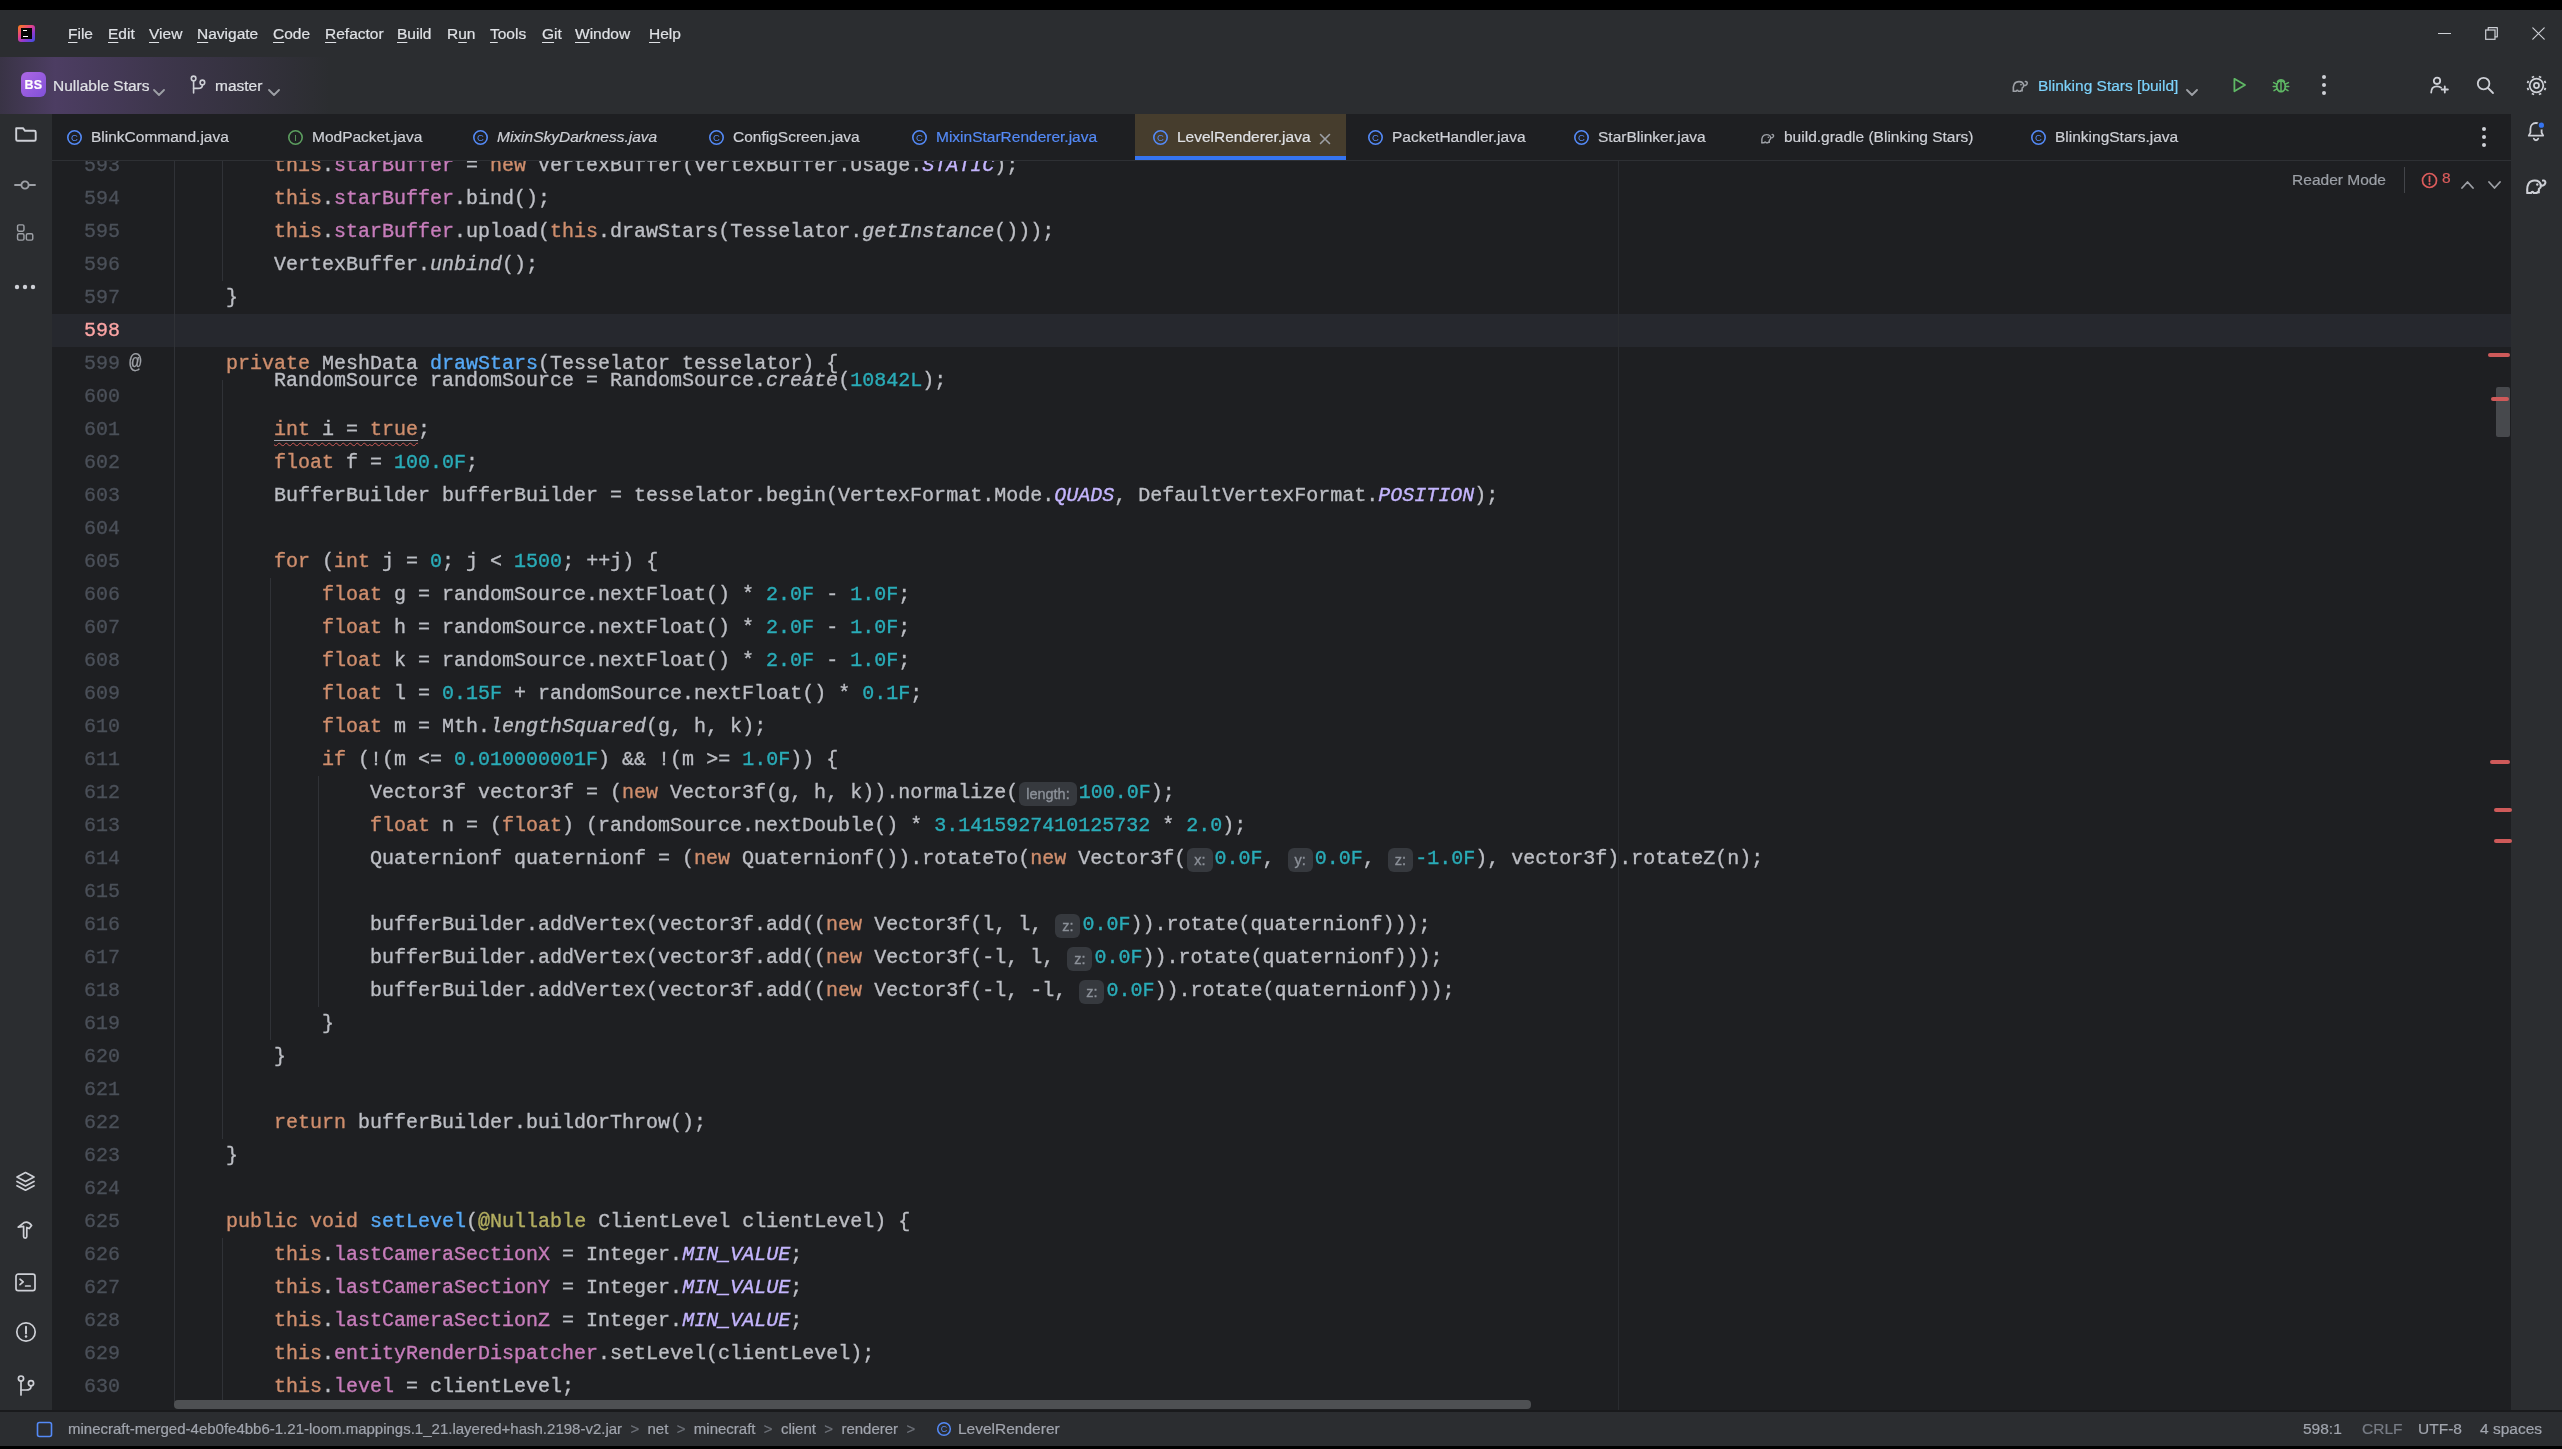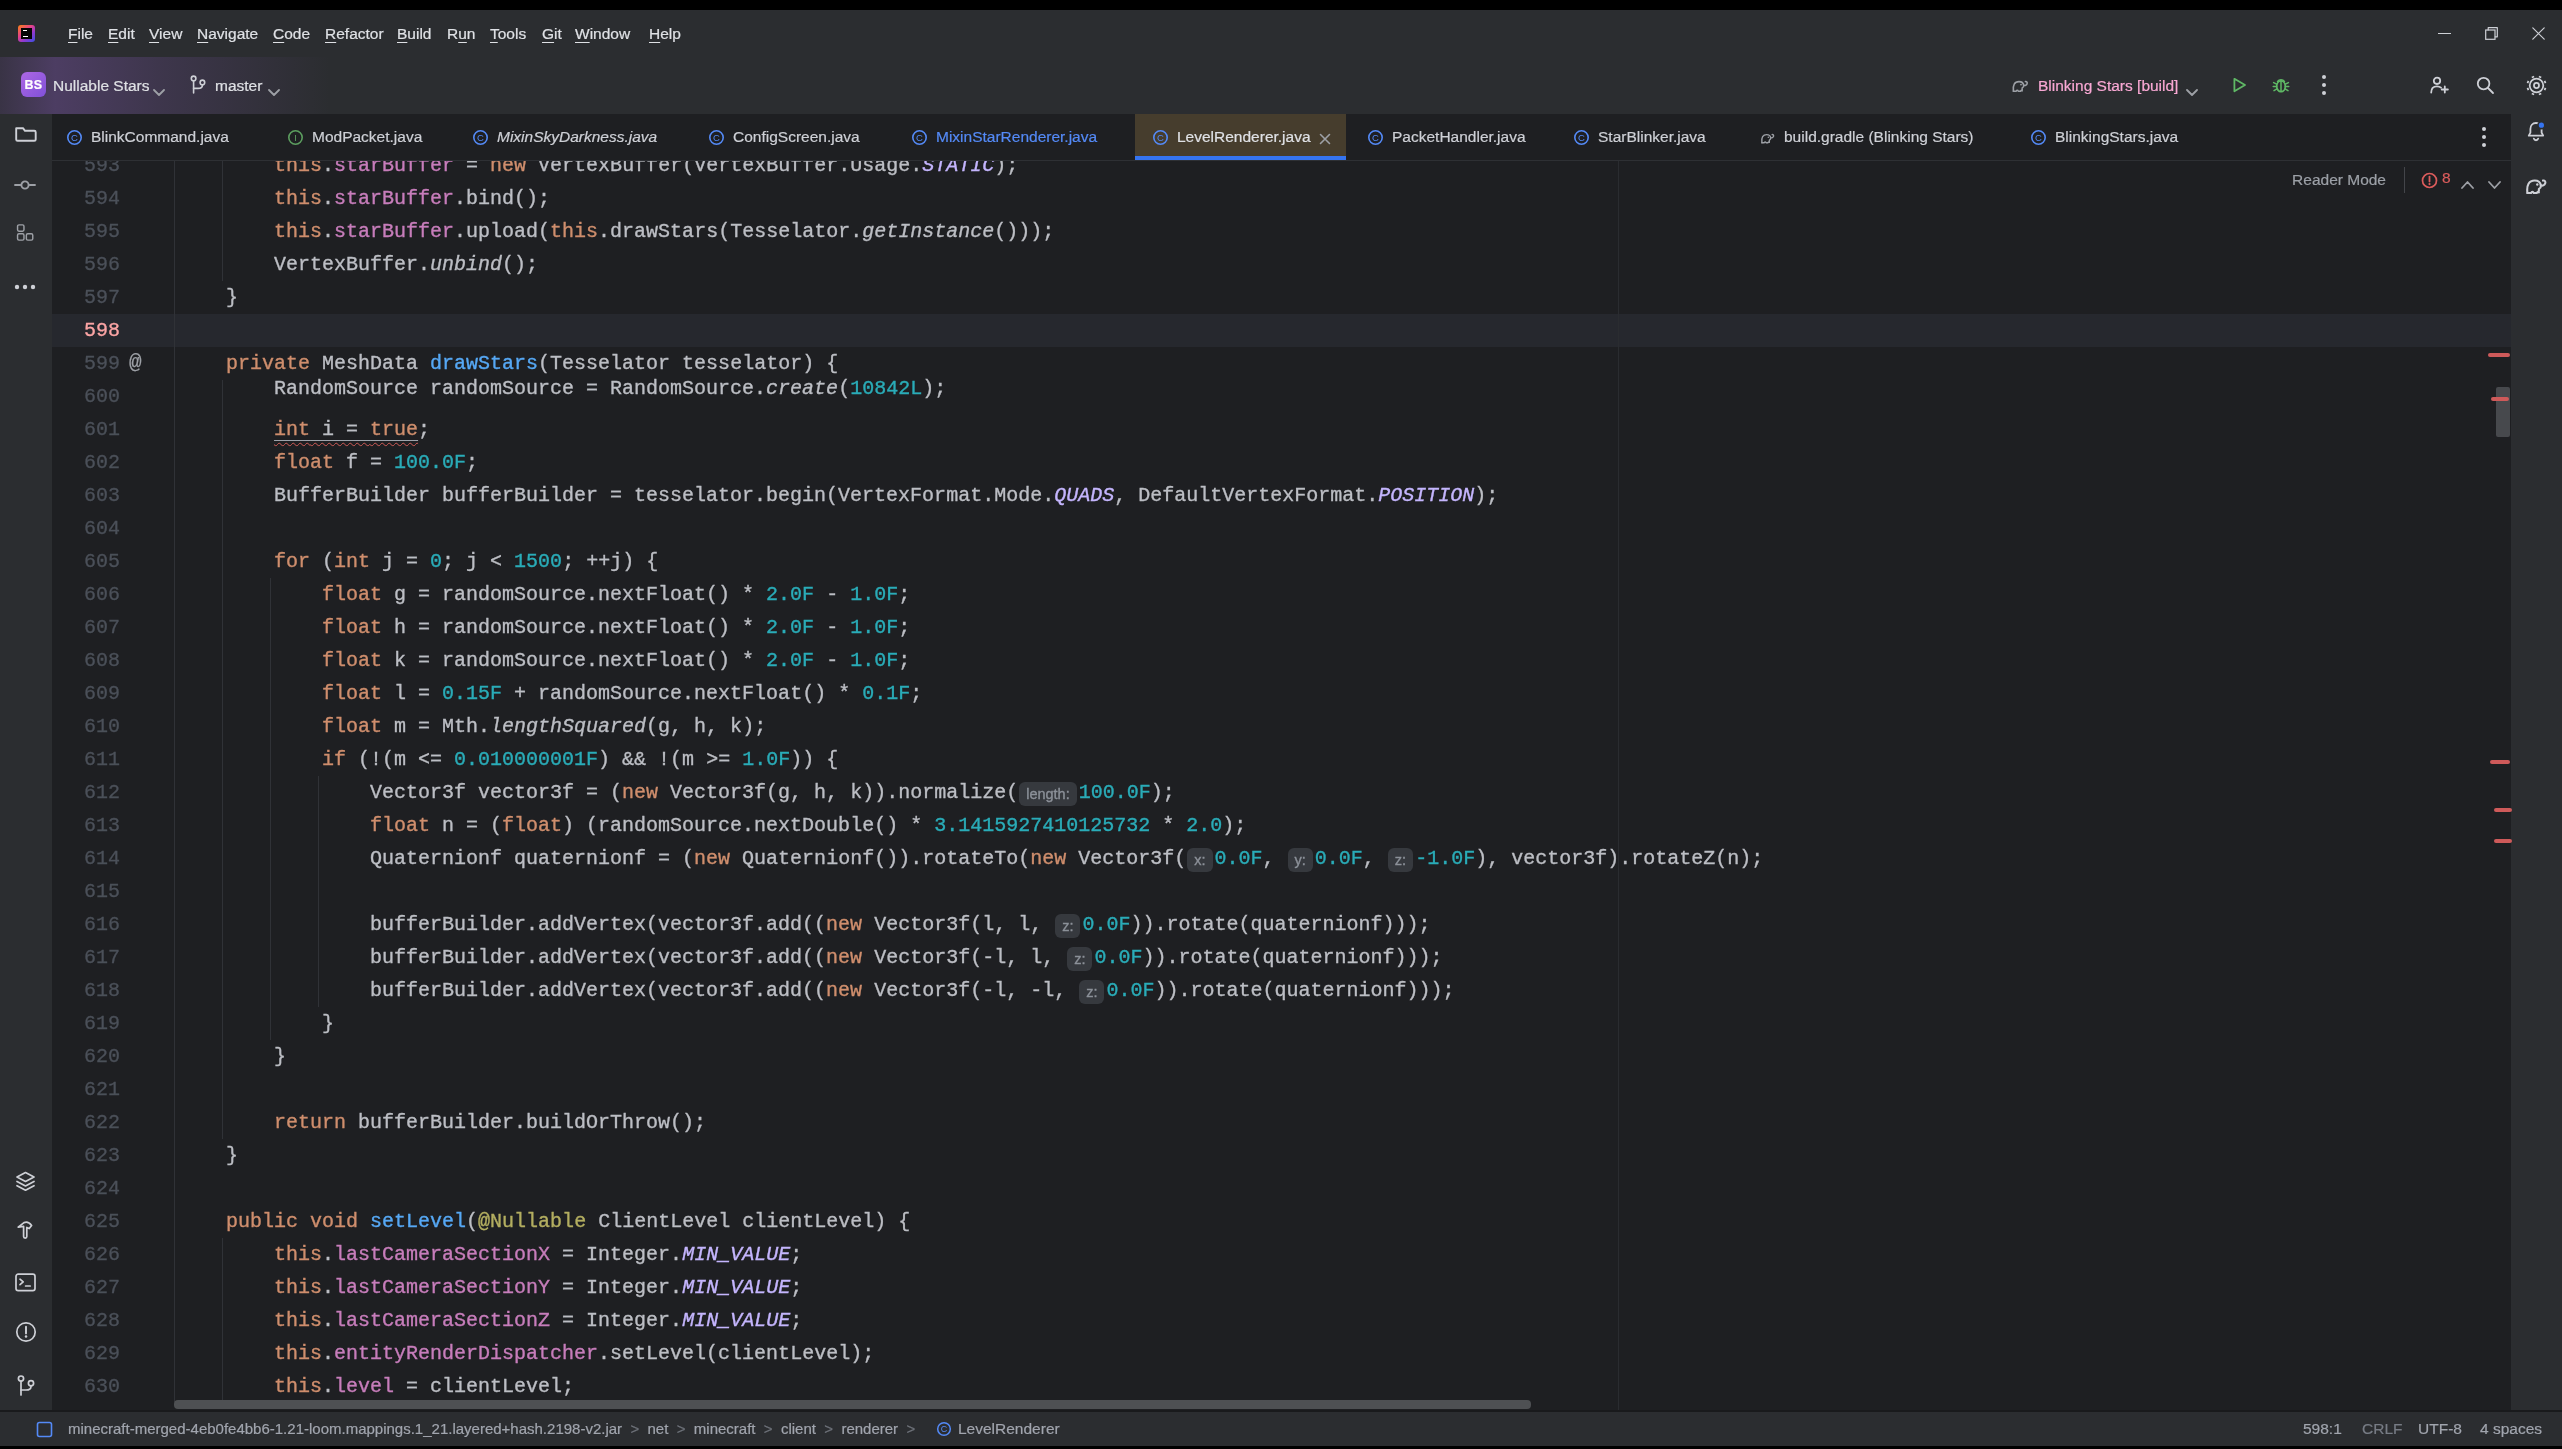--- a/index.html
+++ b/index.html
@@ -71,21 +71,21 @@
   <span class="abs" style="left:215px;top:0;line-height:57px;font-size:15.5px;color:#DFE1E5">master</span>
   <div class="abs" style="left:268px;top:25px"><svg width="12" height="7" viewBox="0 0 12 7" style="" fill="none">
         <path d="M1 1 L6.0 6 L11 1" stroke="#9DA0A6" stroke-width="1.8" stroke-linecap="round" stroke-linejoin="round"></path>
       </svg></div>
   <div class="abs" style="left:2010px;top:18px"><svg width="20" height="20" viewBox="0 0 20 20" fill="none">
         <path d="M3.4 16.2 C2.6 10 4.6 6.6 9 6.6 C11.8 6.6 13.4 8.2 13.7 10.2 C13.9 11.6 13.3 12.6 12.2 13.1 L12.2 14.6" stroke="#9DA0A6" stroke-width="1.6" stroke-linecap="round" stroke-linejoin="round"></path>
         <path d="M3.4 16.2 L6.2 16.2 C6.7 15 7.8 15 8.3 16.2 L10.6 16.2 C11 15 12 14.9 12.2 15.8" stroke="#9DA0A6" stroke-width="1.6" stroke-linecap="round" stroke-linejoin="round"></path>
         <path d="M13.7 10.2 C15 10.8 16.6 10.3 17.1 8.7 C17.5 7.4 16.6 6.2 15.4 6.6" stroke="#9DA0A6" stroke-width="1.6" stroke-linecap="round" stroke-linejoin="round"></path>
         <circle cx="11" cy="9.6" r="0.9" fill="#9DA0A6"></circle>
       </svg></div>
-  <span class="abs" style="left:2038px;top:0;line-height:57px;font-size:15.5px;color:#f9a8d4">Blinking Stars [build]</span>
+  <span class="abs" style="left:2038px;top:0;line-height:57px;font-size:15.5px;color:#7dd3fc">Blinking Stars [build]</span>
   <div class="abs" style="left:2186px;top:25px"><svg width="12" height="7" viewBox="0 0 12 7" style="" fill="none">
         <path d="M1 1 L6.0 6 L11 1" stroke="#9DA0A6" stroke-width="1.8" stroke-linecap="round" stroke-linejoin="round"></path>
       </svg></div>
   <div class="abs" style="left:2230px;top:19px"><svg width="18" height="18" viewBox="0 0 18 18" style="" fill="none">
         <path d="M4.4 2.8 L15 9 L4.4 15.2 Z" stroke="#5FB865" stroke-width="1.8" stroke-linecap="round" stroke-linejoin="round"></path>
       </svg></div>
   <div class="abs" style="left:2271px;top:18px"><svg width="20" height="20" viewBox="0 0 20 20" style="" fill="none">
         <ellipse cx="10" cy="11.3" rx="4.3" ry="5.4" stroke="#5FB865" stroke-width="1.7"></ellipse>
         <path d="M10 6 V16.6" stroke="#5FB865" stroke-width="1.5" stroke-linecap="round" stroke-linejoin="round"></path>
         <path d="M6.6 6.4 A4.3 4.3 0 0 1 13.4 6.4" stroke="#5FB865" stroke-width="1.7" stroke-linecap="round" stroke-linejoin="round"></path>
@@ -283,21 +283,21 @@
 <div class="gn" style="top:53.5px">595</div>
 <div class="cr" style="top:53.5px">        <span class="k">this</span>.<span class="f">starBuffer</span>.upload(<span class="k">this</span>.drawStars(Tesselator.<span class="st">getInstance</span>()));</div>
 <div class="gn" style="top:86.5px">596</div>
 <div class="cr" style="top:86.5px">        VertexBuffer.<span class="st">unbind</span>();</div>
 <div class="gn" style="top:119.5px">597</div>
 <div class="cr" style="top:119.5px">    }</div>
 <div class="gn cur" style="top:152.5px">598</div>
 <div class="gn" style="top:185.5px">599</div>
 <div class="cr" style="top:185.5px">    <span class="k">private</span> MeshData <span class="d">drawStars</span>(Tesselator tesselator) {</div>
 <div class="gn" style="top:218.5px">600</div>
-<div class="cr" style="top:211px">        RandomSource randomSource = RandomSource.<span class="st">create</span>(<span class="n">10842L</span>);</div>
+<div class="cr" style="top:203px">        RandomSource randomSource = RandomSource.<span class="st">create</span>(<span class="n">10842L</span>);</div>
 <div class="gn" style="top:251.5px">601</div>
 <div class="cr" style="top:251.5px">        <span class="ew"><span class="eu"><span class="k">int</span> i = <span class="k">true</span></span></span>;</div>
 <div class="gn" style="top:284.5px">602</div>
 <div class="cr" style="top:284.5px">        <span class="k">float</span> f = <span class="n">100.0F</span>;</div>
 <div class="gn" style="top:317.5px">603</div>
 <div class="cr" style="top:317.5px">        BufferBuilder bufferBuilder = tesselator.begin(VertexFormat.Mode.<span class="sf">QUADS</span>, DefaultVertexFormat.<span class="sf">POSITION</span>);</div>
 <div class="gn" style="top:350.5px">604</div>
 <div class="gn" style="top:383.5px">605</div>
 <div class="cr" style="top:383.5px">        <span class="k">for</span> (<span class="k">int</span> j = <span class="n">0</span>; j &lt; <span class="n">1500</span>; ++j) {</div>
 <div class="gn" style="top:416.5px">606</div>

